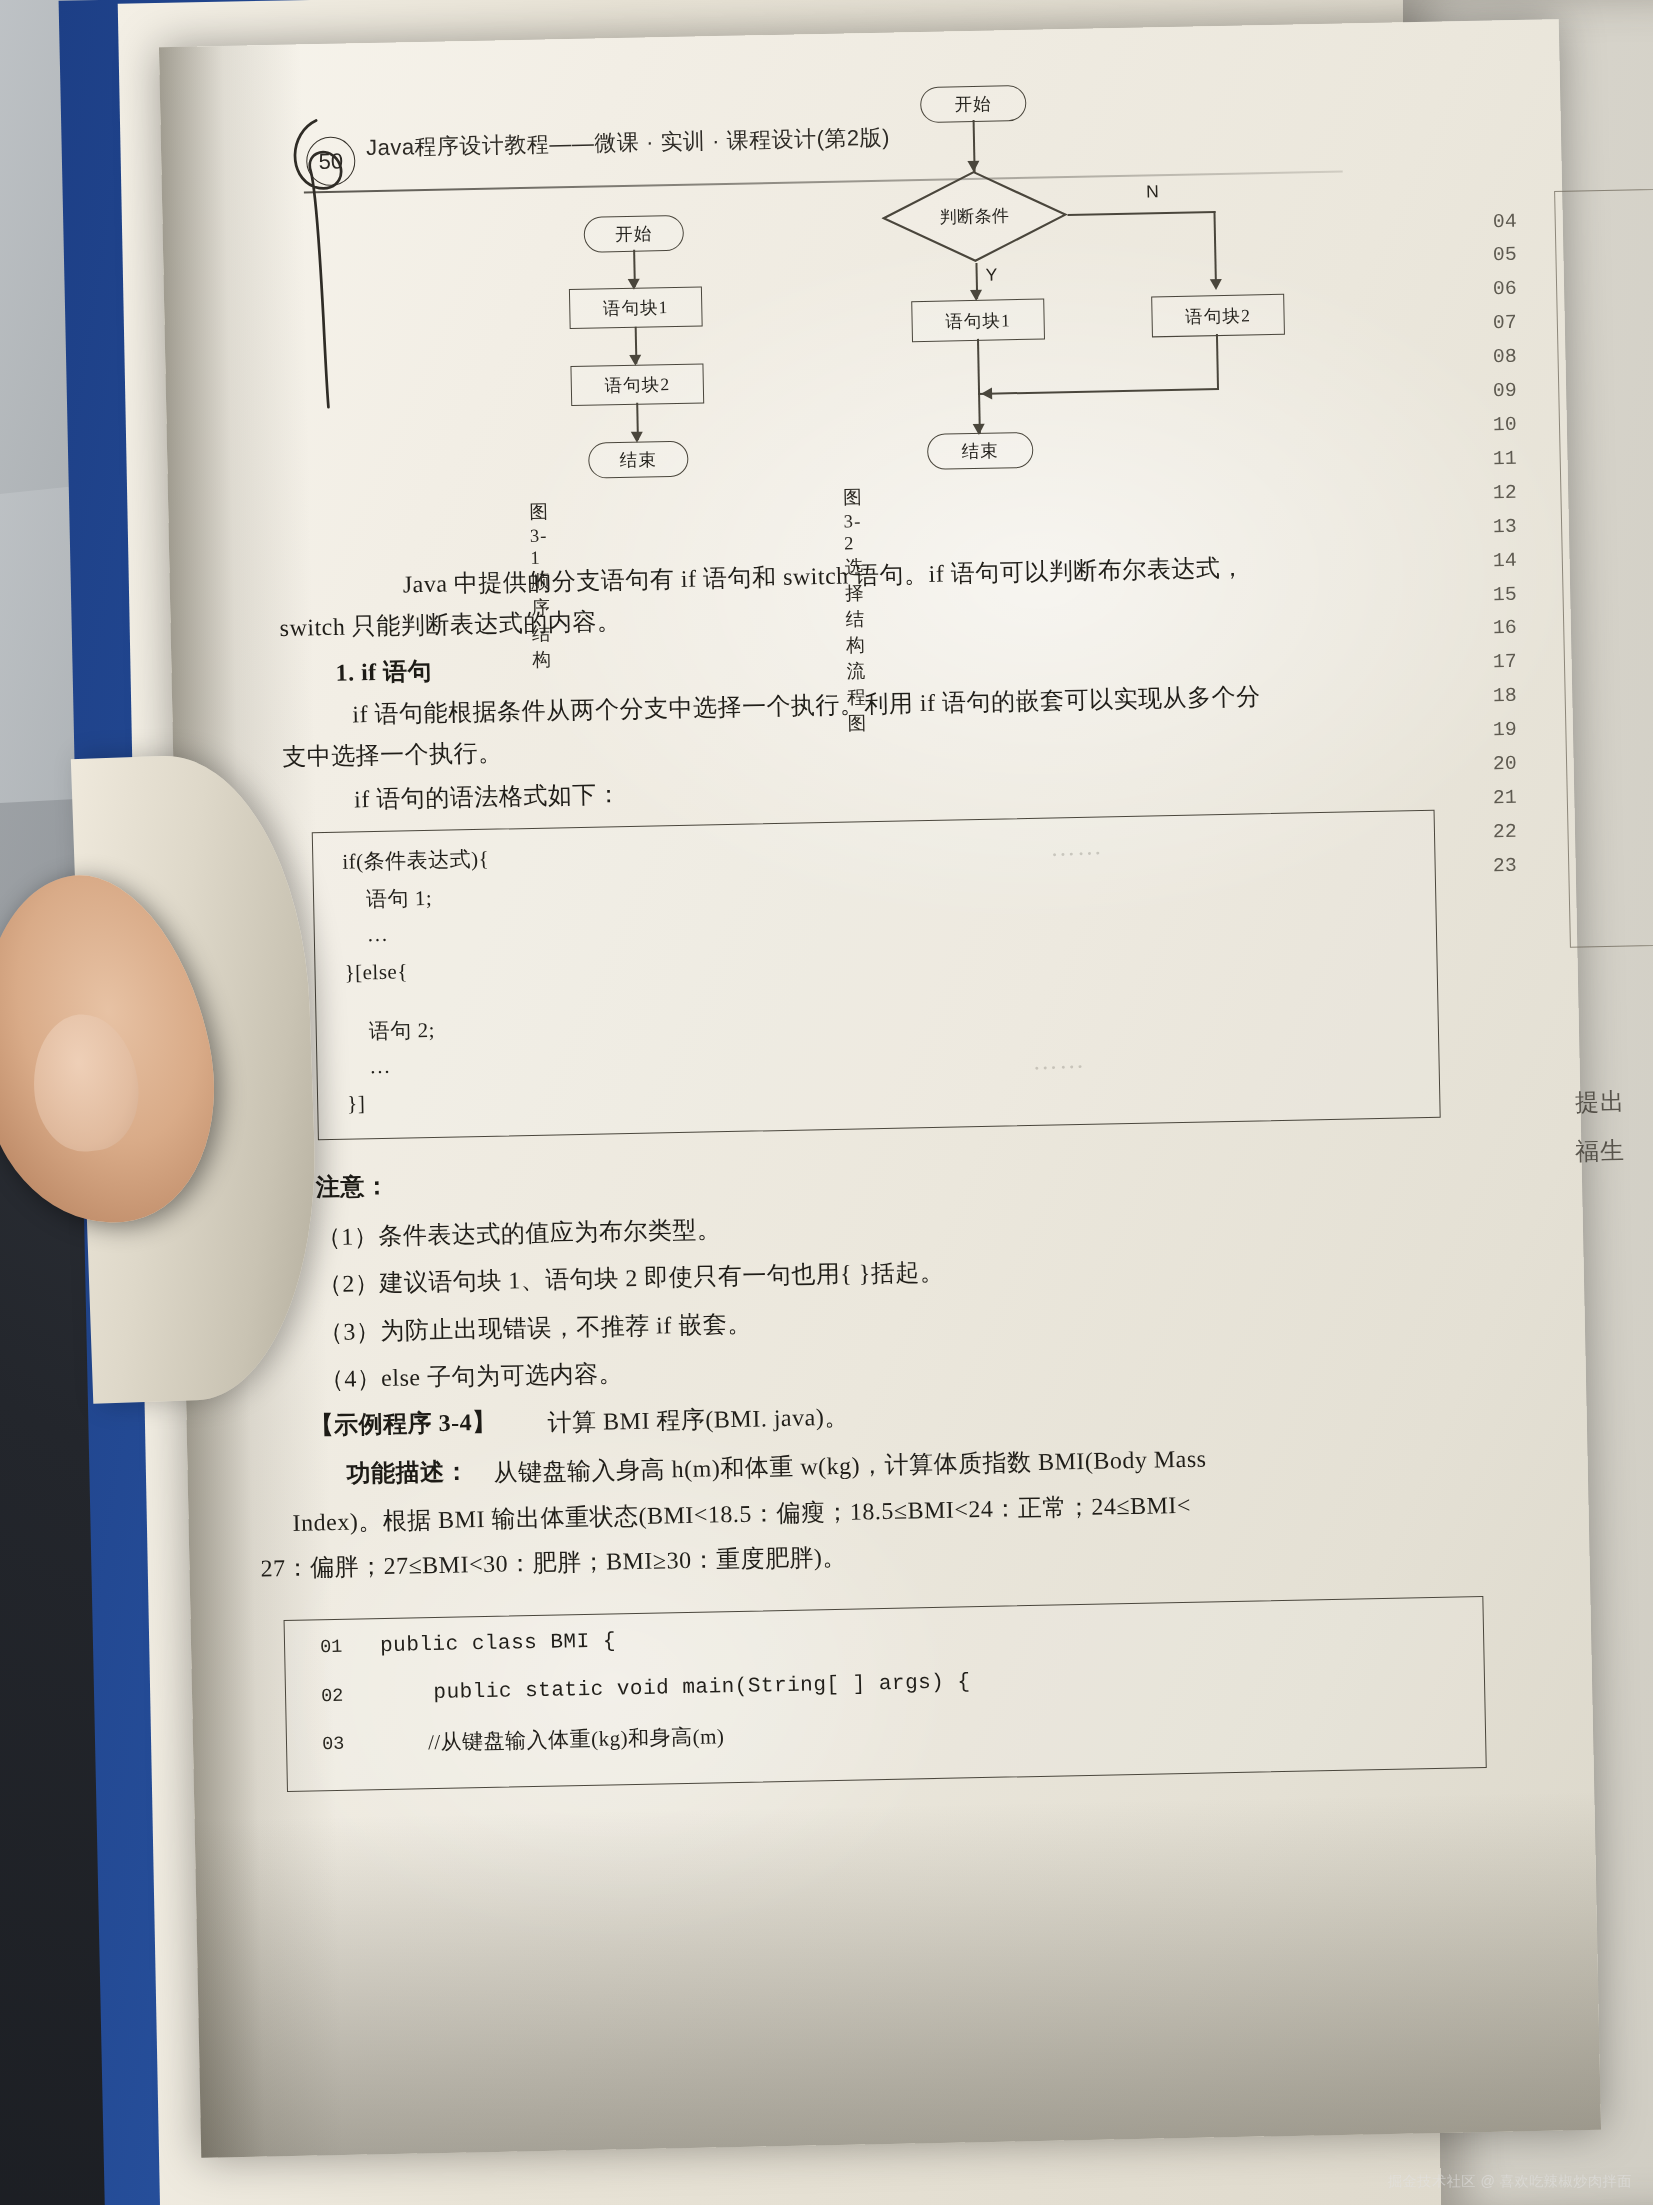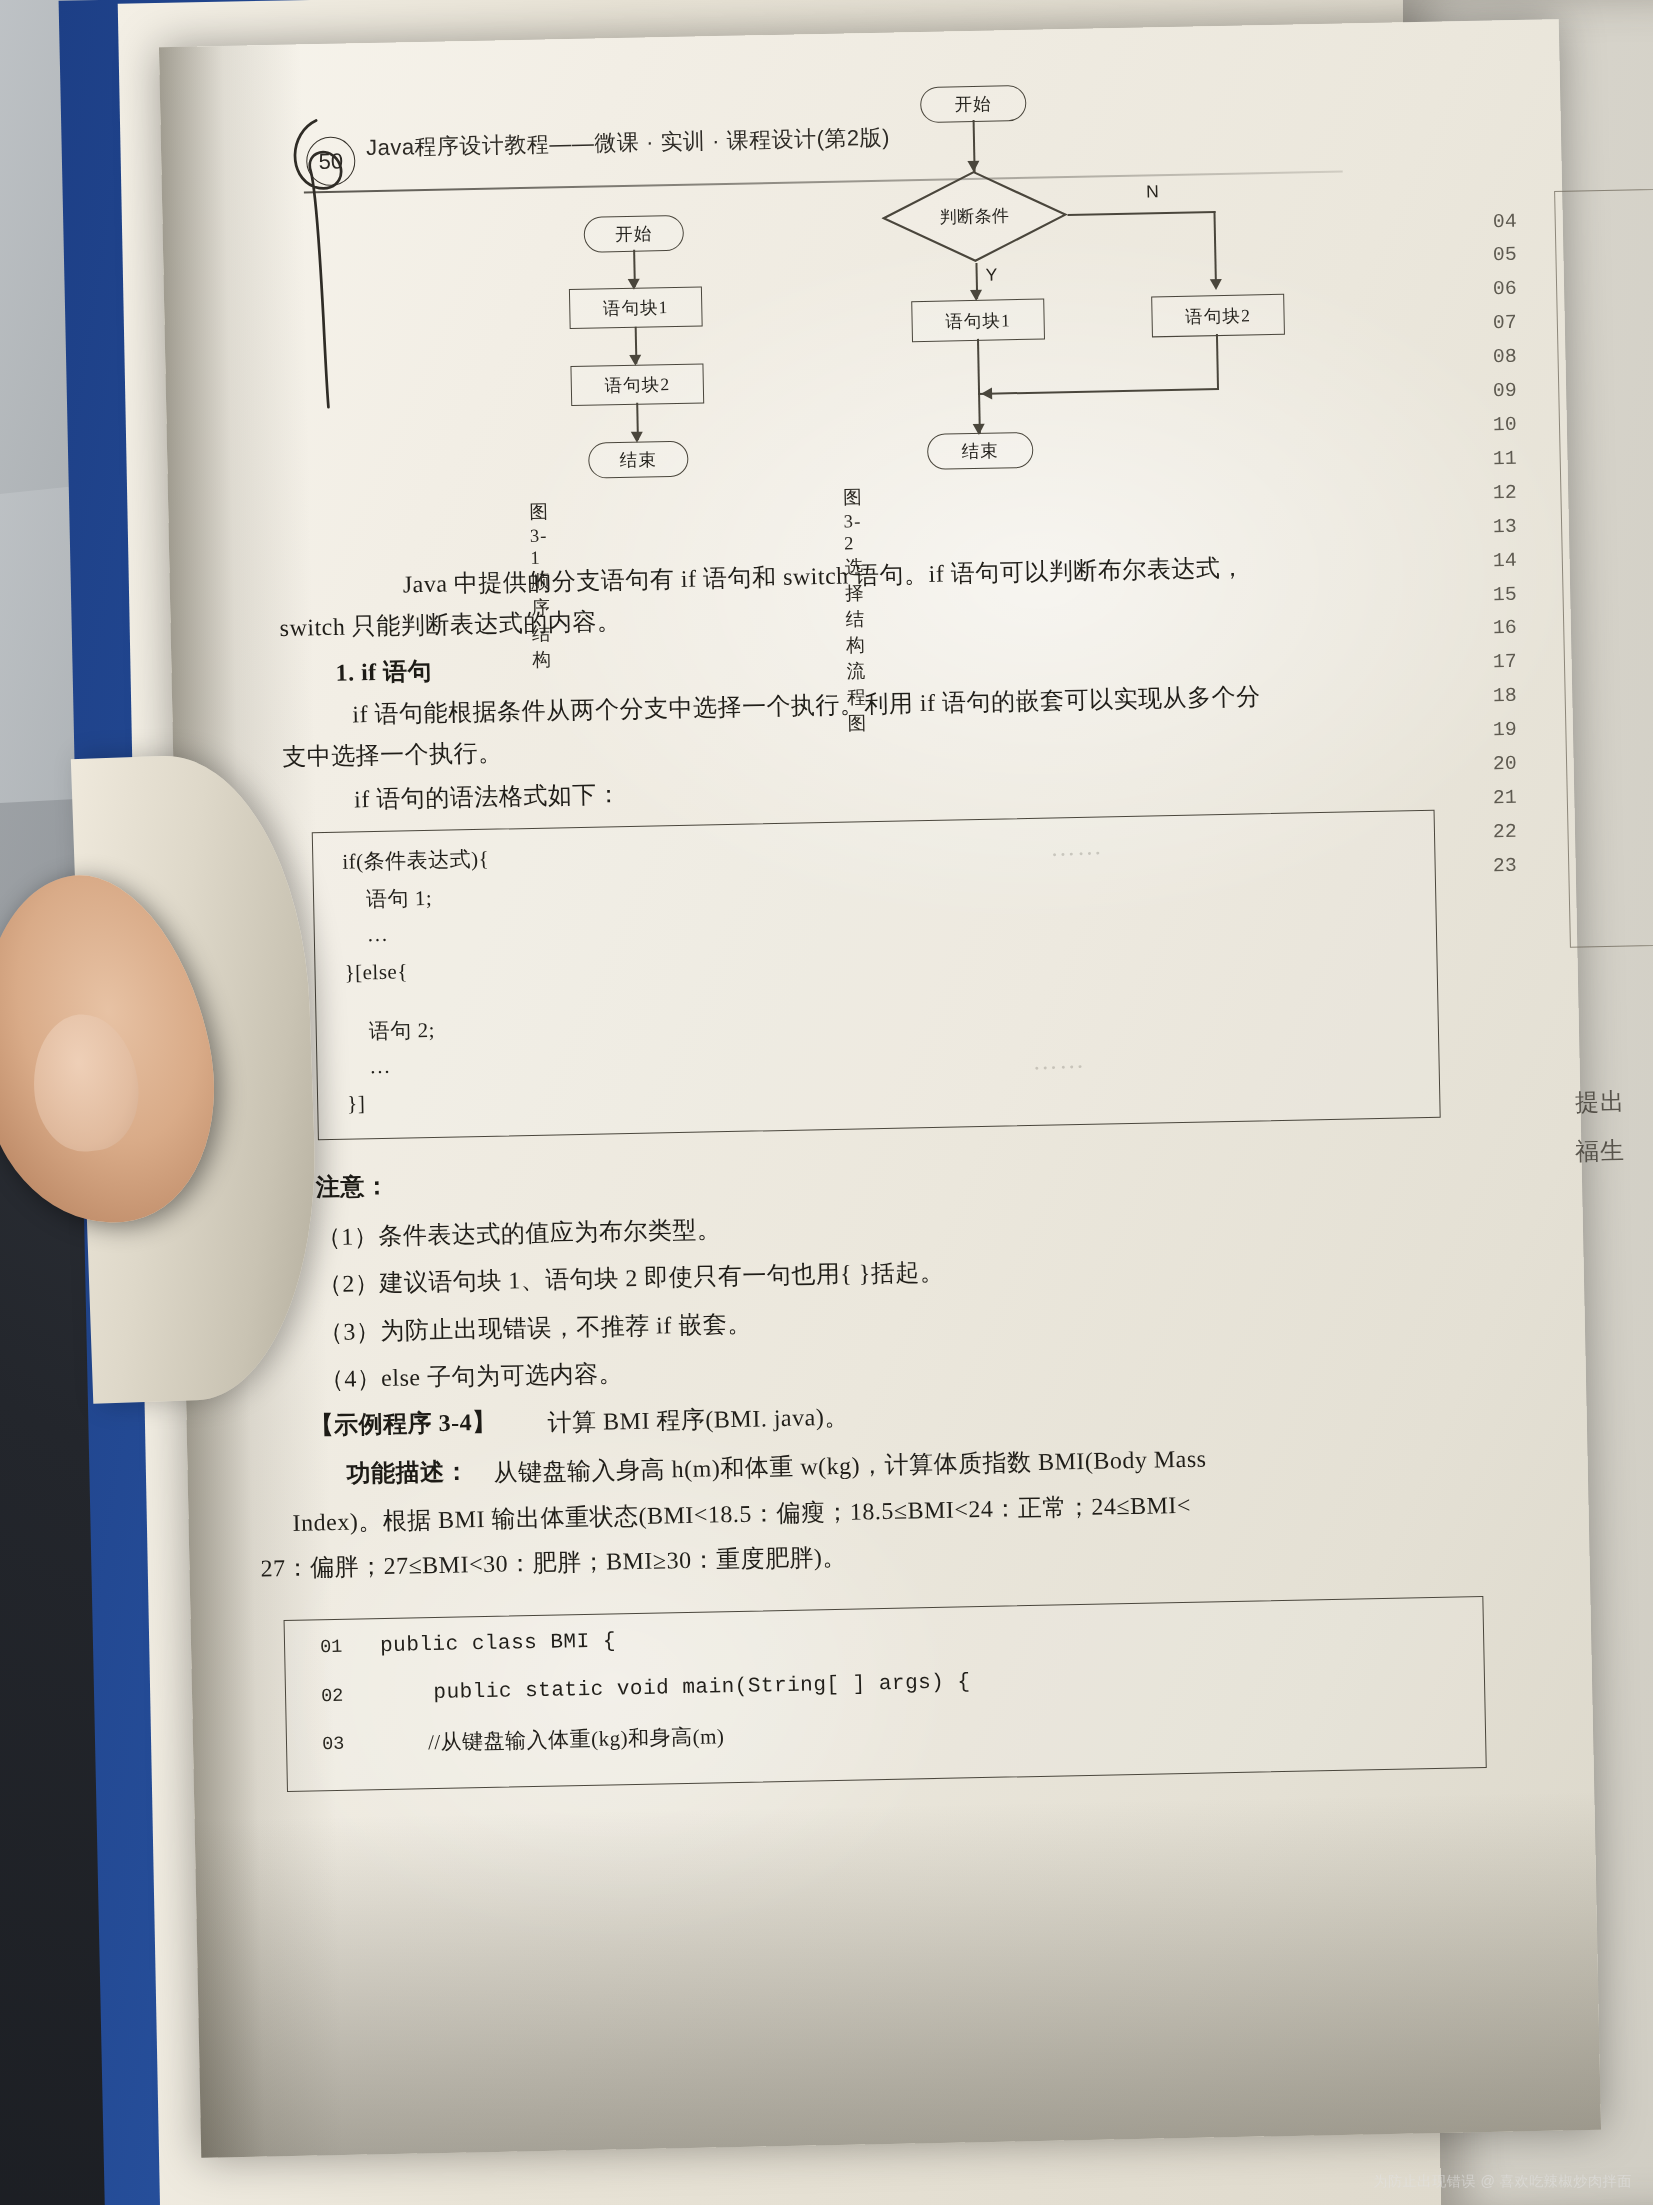--- a/index.html
+++ b/index.html
@@ -470,15 +470,15 @@
   <div class="rp-num" style="top:855px;">23</div>
 
   <div class="rp-text" style="left:1575px; top:1086px;">提出</div>
   <div class="rp-text" style="left:1575px; top:1135px;">福生</div>
 
   <div class="page-curl"></div>
   <div class="thumb">
     <div class="nail"></div>
   </div>
 
-  <div class="watermark">为防止出现错误 @ 喜欢吃辣椒炒肉拌面</div>
+  <div class="watermark">掘金技术社区 @ 喜欢吃辣椒炒肉拌面</div>
 </div>
 
 
 </body></html>

